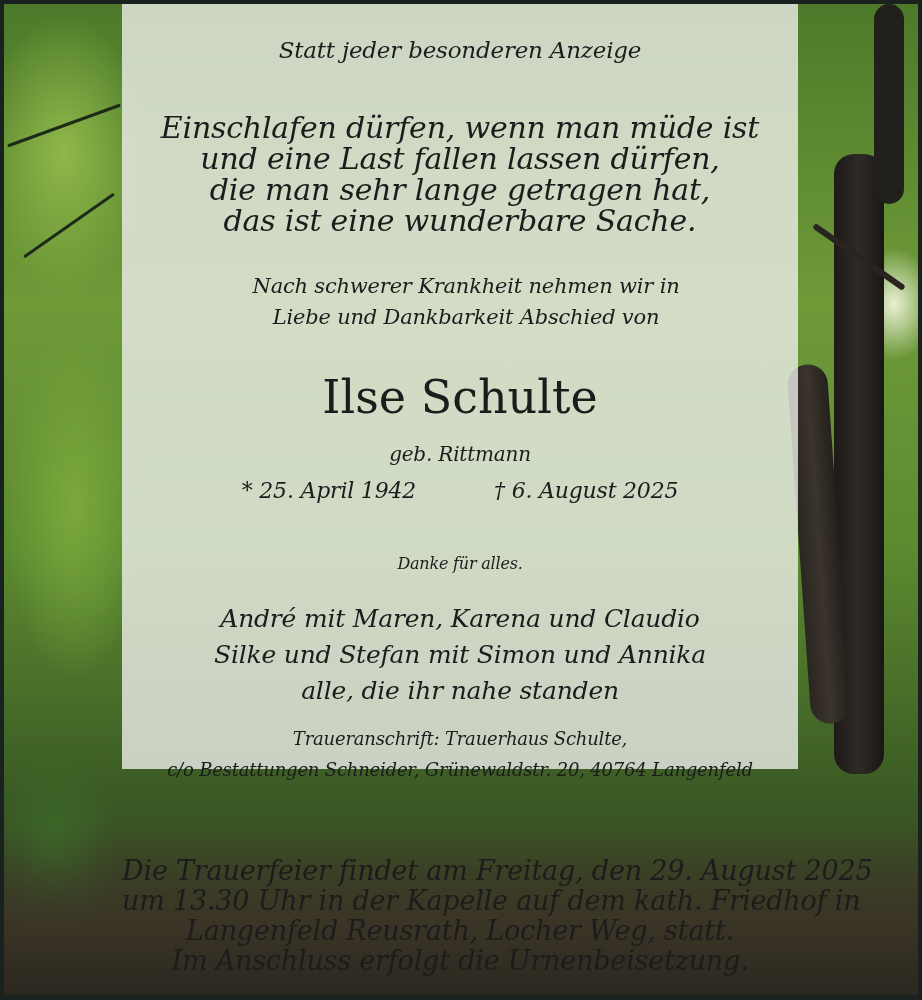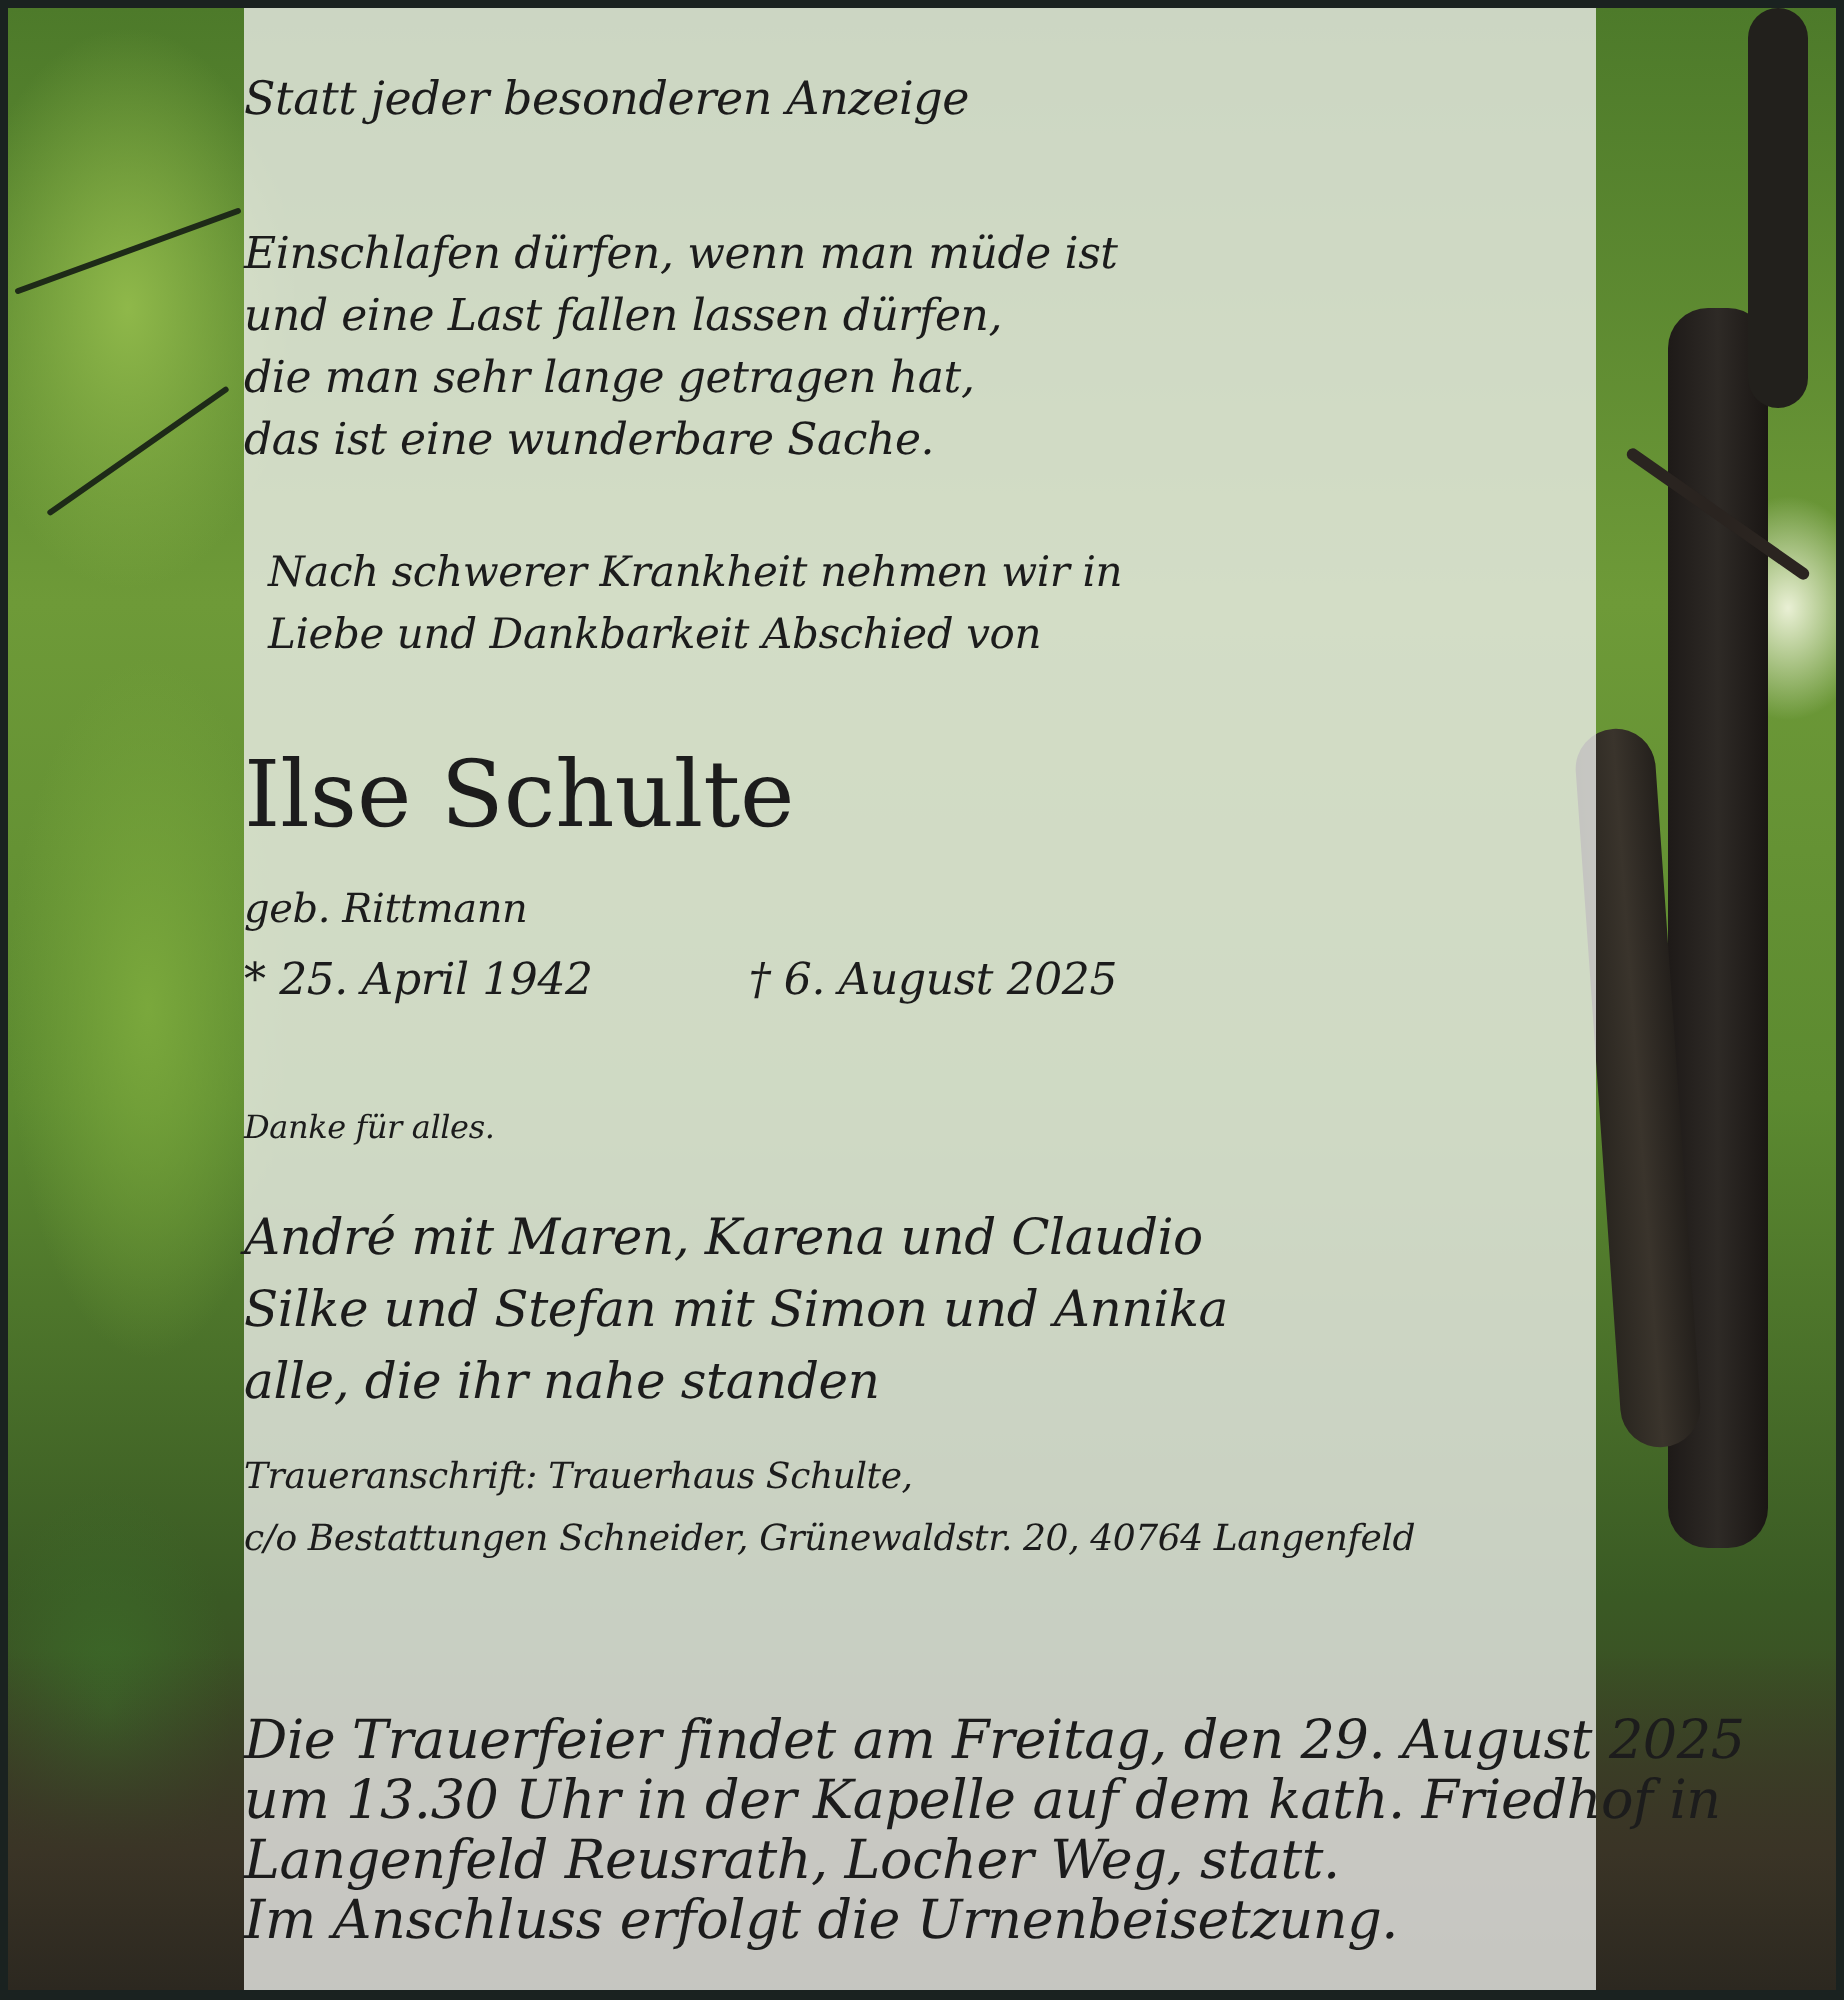--- a/index.html
+++ b/index.html
@@ -22,31 +22,31 @@
   .trunk.t1 { left: 830px; top: 150px; width: 50px; height: 620px; background: linear-gradient(90deg,#1e1a18,#2e2a26,#1a1614); }
   .trunk.t2 { left: 795px; top: 360px; width: 40px; height: 360px; background: linear-gradient(90deg,#2a2620,#3a342c,#24201c); transform: rotate(-4deg); }
   .trunk.t3 { left: 870px; top: 0; width: 30px; height: 200px; background: #22201c; }
   .branch { position:absolute; height: 6px; background:#2a2420; border-radius:3px; }
   .branch.b1 { left: 800px; top: 250px; width: 110px; transform: rotate(35deg); }
   .branch.b2 { left: 0; top: 120px; width: 120px; transform: rotate(-20deg); background:#1e2a18; height:3px; }
   .branch.b3 { left: 10px; top: 220px; width: 110px; transform: rotate(-35deg); background:#1e2a18; height:3px; }
   .floor { position:absolute; left:0; right:0; bottom:0; height:170px; background: linear-gradient(180deg, rgba(40,50,28,0), #3a3426 60%, #2c2820); }
 
   .panel {
-    position: absolute; left: 122px; top: 4px; width: 676px; height: 991px;
+    position: absolute; left: 122px; top: 4px; width: 676px; height: 765px;
     background: rgba(236,238,234,0.80);
     color: #1c1c1c;
-    text-align: left;
+    text-align: center;
   }
   .panel-inner { position: relative; width: 100%; height: 100%; }
 
   .line { position: absolute; left: 0; right: 0; white-space: nowrap; font-style: italic; letter-spacing: -0.2px; }
 
   .heading { top: 33px; font-size: 23px; }
-  .poem { top: 108px; font-size: 22px; line-height: 31px; }
+  .poem { top: 108px; font-size: 30px; line-height: 31px; }
   .intro { top: 267px; font-size: 21px; line-height: 31px; margin-left: 12px; }
   .name { top: 366px; font-size: 46px; font-style: normal; letter-spacing: 0px; }
   .maiden { top: 438px; font-size: 20px; }
   .dates { top: 474px; font-size: 22px; }
   .dates span { display: inline-block; }
   .dates .birth { margin-right: 78px; }
   .thanks { top: 550px; font-size: 16px; }
   .family { top: 597px; font-size: 25px; line-height: 36px; }
   .addr { top: 719px; font-size: 18px; line-height: 31px; }
   .ceremony { top: 852px; font-size: 27px; line-height: 30px; }

